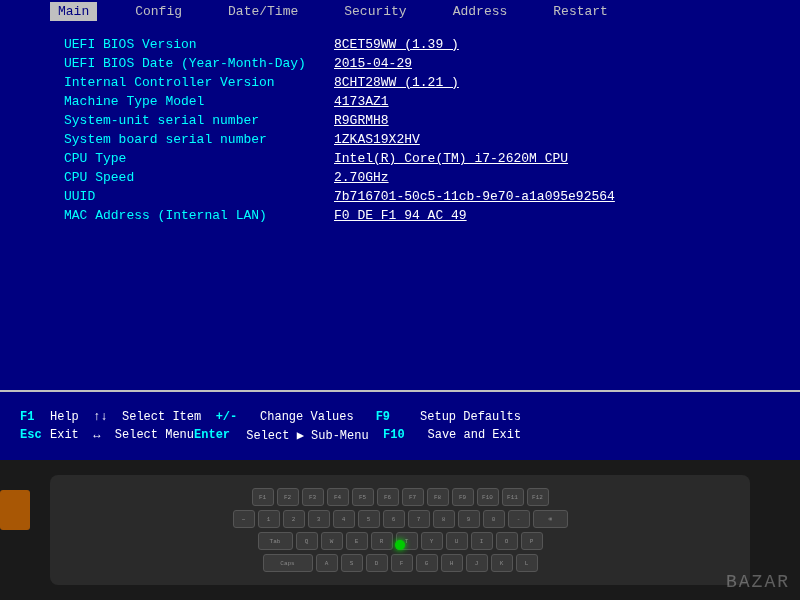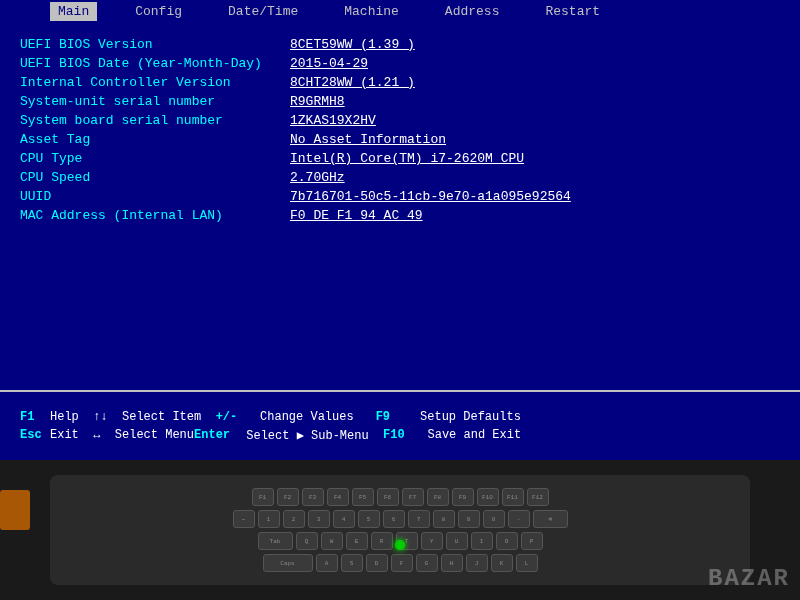--- a/index.html
+++ b/index.html
@@ -71,20 +71,21 @@
     }
 
     .info-table {
       width: 100%;
     }
 
     .info-row {
       display: flex;
       margin-bottom: 4px;
       align-items: flex-start;
+      margin-left: 44px;
     }
 
     .info-label {
       color: #00ffff;
       font-size: 13px;
       min-width: 270px;
       flex-shrink: 0;
     }
 
     .info-value {
@@ -193,22 +194,22 @@
       transform: translateX(-50%);
       box-shadow: 0 0 6px #00ff00;
     }
 
     
     .bazar-mark {
       position: absolute;
       bottom: 8px;
       right: 10px;
       color: rgba(255,255,255,0.3);
-      font-size: 24px;
-      font-weight: bold;
+      font-size: 18px;
+      font-weight: normal;
       letter-spacing: 2px;
     }
 
     
     .orange-obj {
       position: absolute;
       left: 0px;
       top: 490px;
       width: 30px;
       height: 40px;
@@ -221,51 +222,51 @@
 <body>
 
 <div class="screen-area">
 
   <div class="watermark">krazy8</div>
 
   <div class="menu-bar">
     <div class="menu-item active">Main</div>
     <div class="menu-item">Config</div>
     <div class="menu-item">Date/Time</div>
-    <div class="menu-item">Machine</div>
+    <div class="menu-item">Security</div>
     <div class="menu-item">Address</div>
     <div class="menu-item">Restart</div>
   </div>
 
   <div class="content-area">
     <div class="info-table">
 
       <div class="info-row">
         <span class="info-label">UEFI BIOS Version</span>
         <span class="info-value">8CET59WW (1.39 )</span>
       </div>
       <div class="info-row">
         <span class="info-label">UEFI BIOS Date (Year-Month-Day)</span>
         <span class="info-value">2015-04-29</span>
       </div>
       <div class="info-row">
         <span class="info-label">Internal Controller Version</span>
         <span class="info-value">8CHT28WW (1.21 )</span>
       </div>
       <div class="info-row">
+        <span class="info-label">Machine Type Model</span>
+        <span class="info-value">4173AZ1</span>
+      </div>
+      <div class="info-row">
         <span class="info-label">System-unit serial number</span>
         <span class="info-value">R9GRMH8</span>
       </div>
       <div class="info-row">
         <span class="info-label">System board serial number</span>
         <span class="info-value">1ZKAS19X2HV</span>
-      </div>
-      <div class="info-row">
-        <span class="info-label">Asset Tag</span>
-        <span class="info-value">No Asset Information</span>
       </div>
       <div class="info-row">
         <span class="info-label">CPU Type</span>
         <span class="info-value">Intel(R) Core(TM) i7-2620M CPU</span>
       </div>
       <div class="info-row">
         <span class="info-label">CPU Speed</span>
         <span class="info-value">2.70GHz</span>
       </div>
       <div class="info-row">

